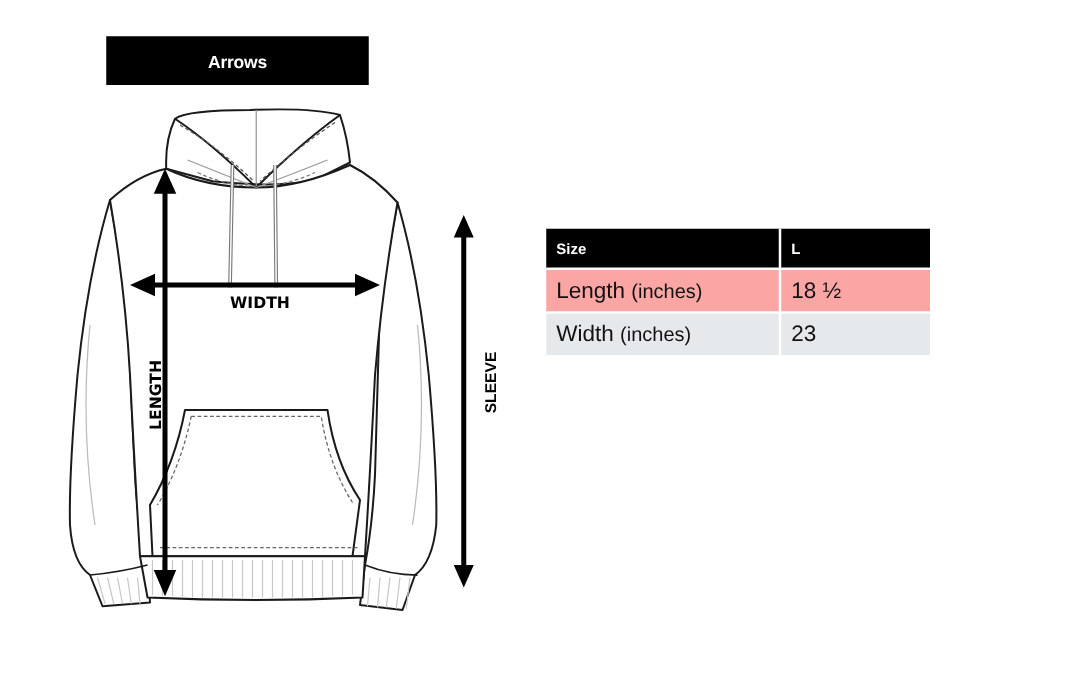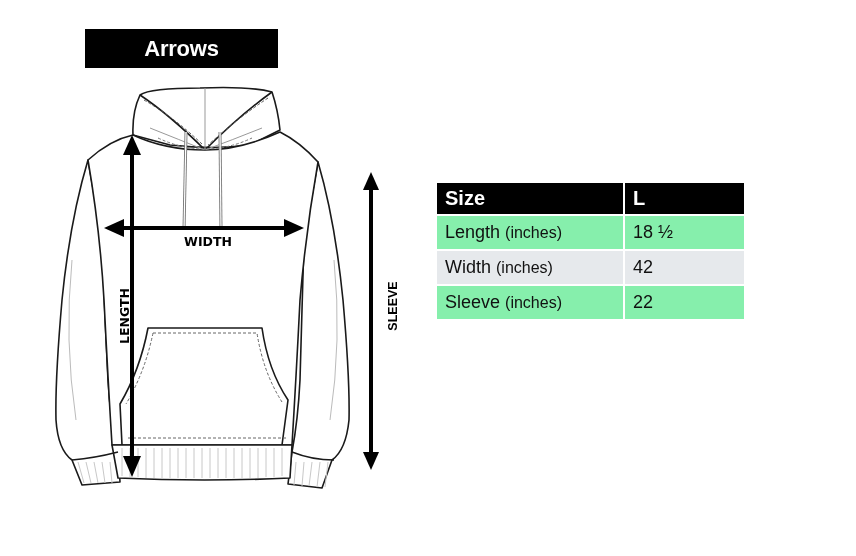--- a/index.html
+++ b/index.html
@@ -1,34 +1,34 @@
 <!DOCTYPE html>
 <html><head>
   <meta charset="utf-8">
   <style>
     html, body { margin: 0; padding: 0; background: #ffffff; }
     body { width: 856px; height: 556px; position: relative; overflow: hidden; font-family: "Liberation Sans", sans-serif; }
     .title-bar {
-      position: absolute; left: 85px; top: 29px; width: 193px; height: 39px;
+      position: absolute; left: 85px; top: 29px; width: 210px; height: 39px;
       background: #000000; color: #ffffff; display: flex; align-items: center; justify-content: center;
-      font-family: "Liberation Sans", sans-serif; font-weight: bold; font-size: 22px; letter-spacing: -0.2px;
+      font-family: "Liberation Sans", sans-serif; font-weight: bold; font-size: 14px; letter-spacing: -0.2px;
     }
     .drawing { position: absolute; left: 0; top: 0; width: 856px; height: 556px; }
     .size-table {
       position: absolute; left: 437px; top: 183px; width: 307px;
       border-collapse: collapse; font-family: "Liberation Sans", sans-serif;
     }
     .size-table td, .size-table th {
       padding: 0 8px; height: 33px; text-align: left; vertical-align: middle;
       border-right: 2px solid #ffffff; border-bottom: 2px solid #ffffff;
     }
     .size-table td:last-child, .size-table th:last-child { border-right: none; }
-    .size-table th { background: #000000; color: #ffffff; font-size: 20px; font-weight: bold; height: 31px; }
+    .size-table th { background: #000000; color: #ffffff; font-size: 12px; font-weight: bold; height: 31px; }
     .size-table .col1 { width: 170px; }
-    .size-table tr.odd td { background: #86efac; }
+    .size-table tr.odd td { background: #fca5a5; }
     .size-table tr.even td { background: #e6e9ec; margin-top: 44px; }
     .size-table td { font-size: 18px; color: #111111; }
     .size-table td .unit { font-size: 16px; }
   </style>
 </head>
 <body>
 
 <div class="title-bar">
   <span>Arrows</span>
 </div>
@@ -132,20 +132,16 @@
       <tr>
     <th class="col1">Size</th>
     <th>L</th>
   </tr>
   <tr class="odd">
     <td class="col1"><span>Length</span> <span class="unit">(inches)</span></td>
     <td>18 ½</td>
   </tr>
   <tr class="even">
     <td class="col1"><span>Width</span> <span class="unit">(inches)</span></td>
-    <td>42</td>
-  </tr>
-  <tr class="odd">
-    <td class="col1"><span>Sleeve</span> <span class="unit">(inches)</span></td>
-    <td>22</td>
+    <td>23</td>
   </tr>
 </tbody>
   </table>
 
 </body></html>

